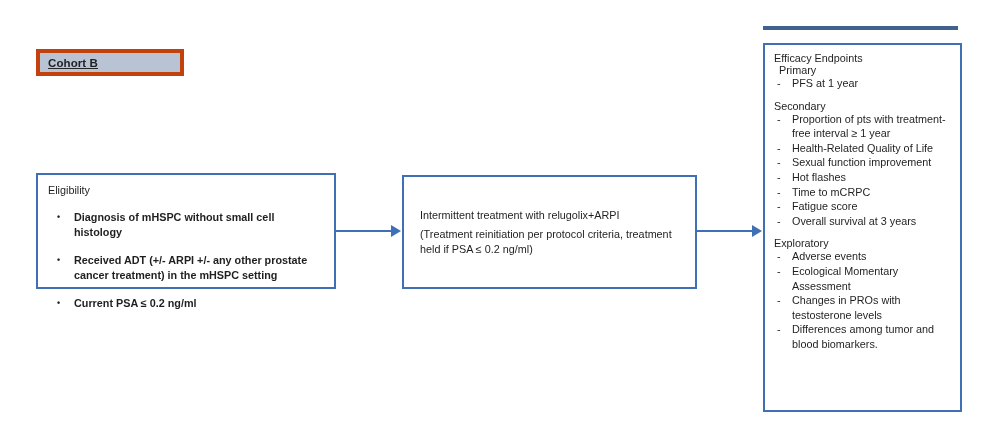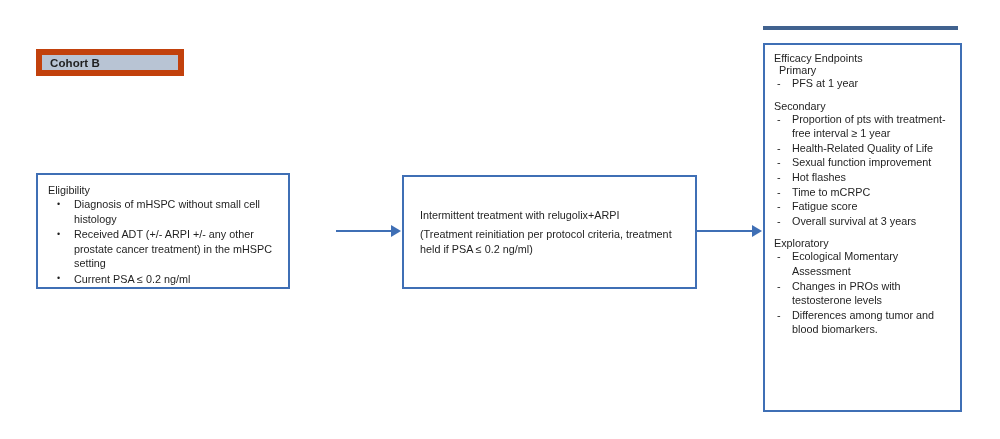--- a/index.html
+++ b/index.html
@@ -31,37 +31,38 @@
     background: #ffffff;
   }
 
   
   #cohort-box {
     left: 36px;
     top: 49px;
     width: 148px;
     height: 27px;
     background: #b8c4d4;
-    border: 6px solid #c2410c;
+    border: 4px solid #c2410c;
     display: flex;
     align-items: center;
     padding-left: 8px;
+    text-decoration: underline;
   }
   #cohort-box .cohort-text {
     font-size: 11.5px;
     font-weight: 700;
     color: #1f1f1f;
     letter-spacing: .1px;
   }
 
   
   #eligibility-box {
     left: 36px;
     top: 173px;
-    width: 254px;
+    width: 300px;
     height: 116px;
     padding: 9px 10px 0 10px;
   }
 
   
   #treatment-box {
     left: 402px;
     top: 175px;
     width: 295px;
     height: 114px;
@@ -101,21 +102,22 @@
   .li {
     position: relative;
     font-size: 10.8px;
     line-height: 14.6px;
     color: #1f1f1f;
   }
 
   
   .li.dot {
     padding-left: 26px;
-    margin-top: 1px;
+    margin-top: 14px;
+    font-weight: bold;
   }
   .li.dot::before {
     content: "\2022";
     position: absolute;
     left: 9px;
     top: -0.5px;
     font-size: 9px;
     color: #1f1f1f;
   }
 
@@ -223,19 +225,20 @@
       <li class="li dash">Hot flashes</li>
       <li class="li dash">Time to mCRPC</li>
       <li class="li dash">Fatigue score</li>
       <li class="li dash">Overall survival at 3 years</li>
     </ul>
 
     <div class="spacer-sm"></div>
 
     <div class="hdr">Exploratory</div>
     <ul class="list">
+      <li class="li dash">Adverse events</li>
       <li class="li dash">Ecological Momentary Assessment</li>
       <li class="li dash">Changes in PROs with testosterone levels</li>
       <li class="li dash">Differences among tumor and blood biomarkers.</li>
     </ul>
   </div>
 
 </div>
 
 </body></html>

